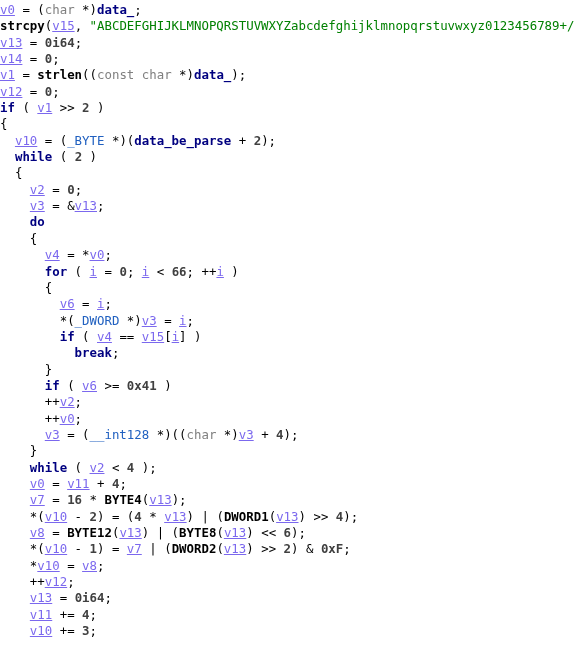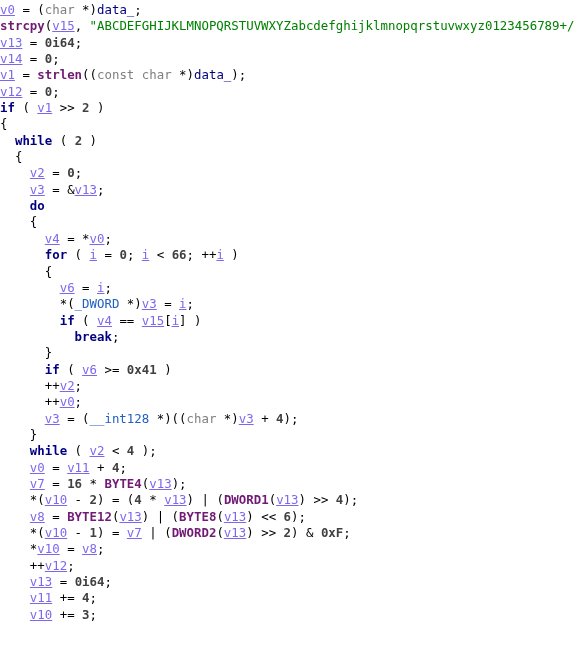--- a/index.html
+++ b/index.html
@@ -29,37 +29,38 @@
     white-space: pre;
     letter-spacing: 0px;
     color: #000000;
   }
   
   .t-plain  { color: #000000; }
   .t-local  { color: #7b68ee; text-decoration: underline; }          
   .t-kw     { color: #000080; font-weight: 600; }  
   .t-type   { color: #2060c0; }          
   .t-ctype  { color: #808080; }          
-  .t-func   { color: #701a75; font-weight: 600; }  
-  .t-glob   { color: #000080; font-weight: 400; }  
+  .t-func   { color: #000000; font-weight: 600; }  
+  .t-glob   { color: #000080; font-weight: 700; }  
   .t-num    { color: #404040; font-weight: 600; }  
   .t-str    { color: #008000; }          
 </style>
 </head>
 <body>
 
 <div id="code-view" style="background: rgb(255, 255, 255);">
     <div class="code-line"><span class="t-local">v0</span><span class="t-plain"> = (</span><span class="t-ctype">char</span><span class="t-plain"> *)</span><span class="t-glob">data_</span><span class="t-plain">;</span></div>
     <div class="code-line"><span class="t-func">strcpy</span><span class="t-plain">(</span><span class="t-local">v15</span><span class="t-plain">, </span><span class="t-str">"ABCDEFGHIJKLMNOPQRSTUVWXYZabcdefghijklmnopqrstuvwxyz0123456789+/="</span></div>
     <div class="code-line"><span class="t-local">v13</span><span class="t-plain"> = </span><span class="t-num">0i64</span><span class="t-plain">;</span></div>
     <div class="code-line"><span class="t-local">v14</span><span class="t-plain"> = </span><span class="t-num">0</span><span class="t-plain">;</span></div>
     <div class="code-line"><span class="t-local">v1</span><span class="t-plain"> = </span><span class="t-func">strlen</span><span class="t-plain">((</span><span class="t-ctype">const char</span><span class="t-plain"> *)</span><span class="t-glob">data_</span><span class="t-plain">);</span></div>
     <div class="code-line"><span class="t-local">v12</span><span class="t-plain"> = </span><span class="t-num">0</span><span class="t-plain">;</span></div>
     <div class="code-line"><span class="t-kw">if</span><span class="t-plain"> ( </span><span class="t-local">v1</span><span class="t-plain"> &gt;&gt; </span><span class="t-num">2</span><span class="t-plain"> )</span></div>
     <div class="code-line"><span class="t-plain">{</span></div>
+    <div class="code-line">  <span class="t-local">v10</span><span class="t-plain"> = (</span><span class="t-type">_BYTE</span><span class="t-plain"> *)(</span><span class="t-glob">data_be_parse</span><span class="t-plain"> + </span><span class="t-num">2</span><span class="t-plain">);</span></div>
     <div class="code-line">  <span class="t-kw">while</span><span class="t-plain"> ( </span><span class="t-num">2</span><span class="t-plain"> )</span></div>
     <div class="code-line">  <span class="t-plain">{</span></div>
     <div class="code-line">    <span class="t-local">v2</span><span class="t-plain"> = </span><span class="t-num">0</span><span class="t-plain">;</span></div>
     <div class="code-line">    <span class="t-local">v3</span><span class="t-plain"> = &amp;</span><span class="t-local">v13</span><span class="t-plain">;</span></div>
     <div class="code-line">    <span class="t-kw">do</span></div>
     <div class="code-line">    <span class="t-plain">{</span></div>
     <div class="code-line">      <span class="t-local">v4</span><span class="t-plain"> = *</span><span class="t-local">v0</span><span class="t-plain">;</span></div>
     <div class="code-line">      <span class="t-kw">for</span><span class="t-plain"> ( </span><span class="t-local">i</span><span class="t-plain"> = </span><span class="t-num">0</span><span class="t-plain">; </span><span class="t-local">i</span><span class="t-plain"> &lt; </span><span class="t-num">66</span><span class="t-plain">; ++</span><span class="t-local">i</span><span class="t-plain"> )</span></div>
     <div class="code-line">      <span class="t-plain">{</span></div>
     <div class="code-line">        <span class="t-local">v6</span><span class="t-plain"> = </span><span class="t-local">i</span><span class="t-plain">;</span></div>

